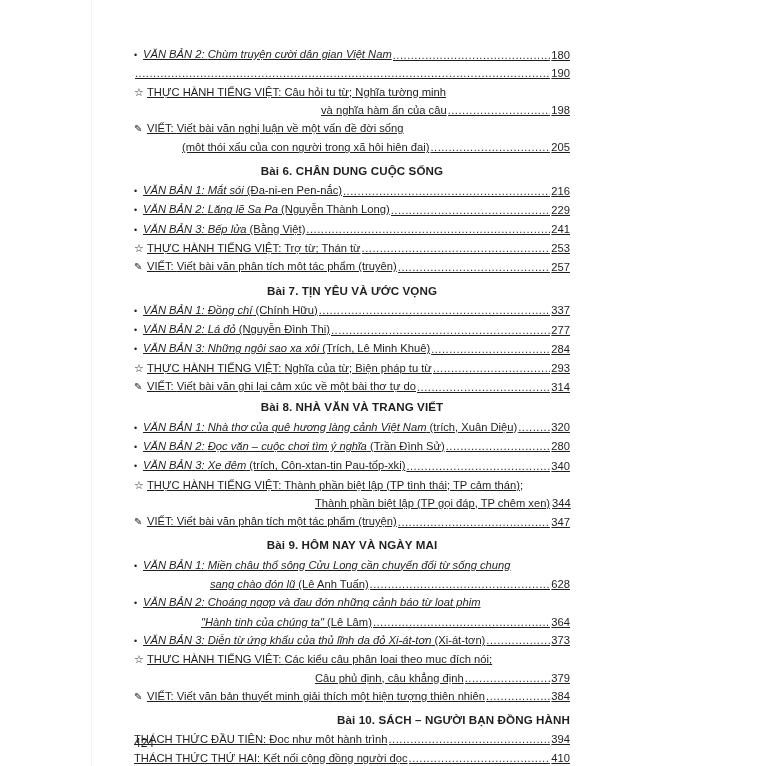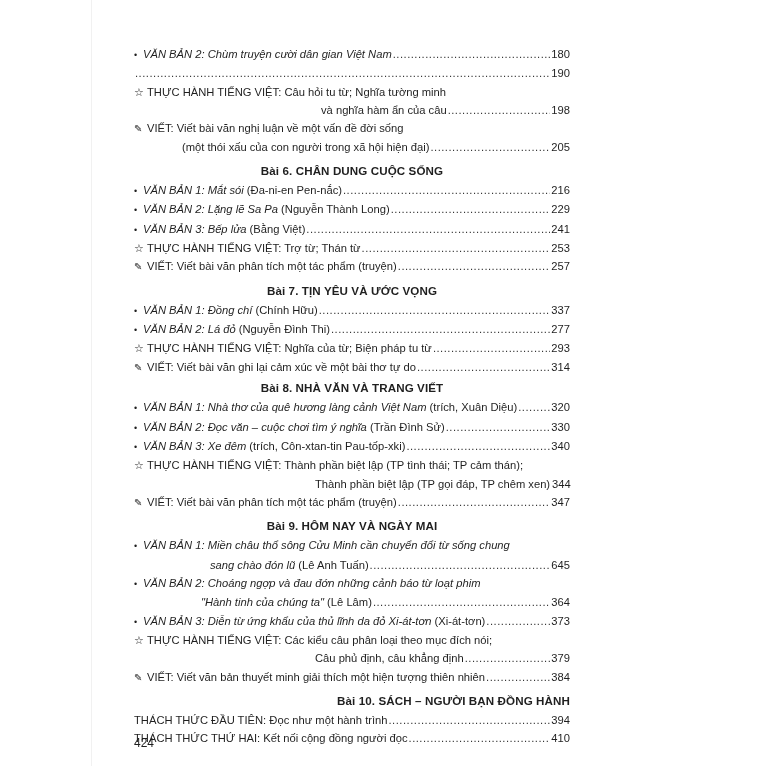--- a/index.html
+++ b/index.html
@@ -2,21 +2,21 @@
 <html><head>
   <meta charset="utf-8">
   <style>
     html, body { margin: 0; padding: 0; background: #ffffff; }
     body { width: 766px; height: 766px; position: relative; overflow: hidden;
            font-family: "Liberation Sans", sans-serif; color: #1f1f1f; }
     .page-edge { position: absolute; left: 91px; top: 0; width: 1px; height: 766px; background: #f1f1f1; }
     .toc { position: absolute; left: 134px; top: 45px; width: 436px; font-size: 11.2px; line-height: 18.3px; }
     .heading { text-align: center; font-weight: bold; font-size: 11.6px; margin: 5px 0 1px 0; letter-spacing: 0.1px; }
     .entry { position: relative; }
-    .line { display: flex; align-items: flex-start; white-space: nowrap; }
+    .line { display: flex; align-items: center; white-space: nowrap; text-decoration: underline; }
     .line .text { flex: 0 0 auto; }
     .line .dots { flex: 1 1 auto; overflow: hidden; margin: 0 1px; letter-spacing: 0.5px; color: #333; }
     .line .dots::before { content: "................................................................................................................................................................................................................"; }
     .line .page { flex: 0 0 auto; text-align: right; }
     .marker { display: inline-block; width: 10px; text-align: left; font-style: normal; }
     .marker.bullet { width: 9px; font-size: 9px; }
     .marker.star { width: 13px; font-size: 11px; }
     .marker.pen { width: 13px; font-size: 10px; }
     .it { font-style: italic; }
     .page-number { position: absolute; left: 134px; top: 736px; font-size: 12px; }
@@ -109,20 +109,27 @@
   </div>
   <div class="entry">
     <div class="line">
       <span class="text"><span class="marker bullet">•</span><span class="it">VĂN BẢN 2: </span><span class="it">Lá đỏ</span><span> (Nguyễn Đình Thi)</span></span>
       <span class="dots"></span>
       <span class="page">277</span>
     </div>
   </div>
   <div class="entry">
     <div class="line">
+      <span class="text"><span class="marker bullet">•</span><span class="it">VĂN BẢN 3: </span><span class="it">Những ngôi sao xa xôi</span><span> (Trích, Lê Minh Khuê) </span></span>
+      <span class="dots"></span>
+      <span class="page">284</span>
+    </div>
+  </div>
+  <div class="entry">
+    <div class="line">
       <span class="text"><span class="marker star">☆</span><span>THỰC HÀNH TIẾNG VIỆT: </span><span>Nghĩa của từ; Biện pháp tu từ</span></span>
       <span class="dots"></span>
       <span class="page">293</span>
     </div>
   </div>
   <div class="entry">
     <div class="line">
       <span class="text"><span class="marker pen">✎</span><span>VIẾT: </span><span>Viết bài văn ghi lại cảm xúc về một bài thơ tự do </span></span>
       <span class="dots"></span>
       <span class="page">314</span>
@@ -134,21 +141,21 @@
     <div class="line">
       <span class="text"><span class="marker bullet">•</span><span class="it">VĂN BẢN 1: </span><span class="it">Nhà thơ của quê hương làng cảnh Việt Nam</span><span> (trích, Xuân Diệu) </span></span>
       <span class="dots"></span>
       <span class="page">320</span>
     </div>
   </div>
   <div class="entry">
     <div class="line">
       <span class="text"><span class="marker bullet">•</span><span class="it">VĂN BẢN 2: </span><span class="it">Đọc văn – cuộc chơi tìm ý nghĩa</span><span> (Trần Đình Sử) </span></span>
       <span class="dots"></span>
-      <span class="page">330</span>
+      <span class="page">280</span>
     </div>
   </div>
   <div class="entry">
     <div class="line">
       <span class="text"><span class="marker bullet">•</span><span class="it">VĂN BẢN 3: </span><span class="it">Xe đêm</span><span> (trích, Côn-xtan-tin Pau-tốp-xki) </span></span>
       <span class="dots"></span>
       <span class="page">340</span>
     </div>
   </div>
   <div class="entry">
@@ -165,26 +172,26 @@
     <div class="line">
       <span class="text"><span class="marker pen">✎</span><span>VIẾT: </span><span>Viết bài văn phân tích một tác phẩm (truyện) </span></span>
       <span class="dots"></span>
       <span class="page">347</span>
     </div>
   </div>
 
   <div class="heading">Bài 9. HÔM NAY VÀ NGÀY MAI</div>
   <div class="entry">
     <div class="line">
-      <span class="text"><span class="marker bullet">•</span><span class="it">VĂN BẢN 1: </span><span class="it">Miền châu thổ sông Cửu Minh cần chuyển đổi từ sống chung</span></span>
+      <span class="text"><span class="marker bullet">•</span><span class="it">VĂN BẢN 1: </span><span class="it">Miền châu thổ sông Cửu Long cần chuyển đổi từ sống chung</span></span>
     </div>
     <div class="line" style="padding-left:76px;">
       <span class="text"><span class="it">sang chào đón lũ</span><span> (Lê Anh Tuấn) </span></span>
       <span class="dots"></span>
-      <span class="page">645</span>
+      <span class="page">628</span>
     </div>
   </div>
   <div class="entry">
     <div class="line">
       <span class="text"><span class="marker bullet">•</span><span class="it">VĂN BẢN 2: </span><span class="it">Choáng ngợp và đau đớn những cảnh báo từ loạt phim</span></span>
     </div>
     <div class="line" style="padding-left:67px;">
       <span class="text"><span class="it">"Hành tinh của chúng ta"</span><span> (Lê Lâm) </span></span>
       <span class="dots"></span>
       <span class="page">364</span>

